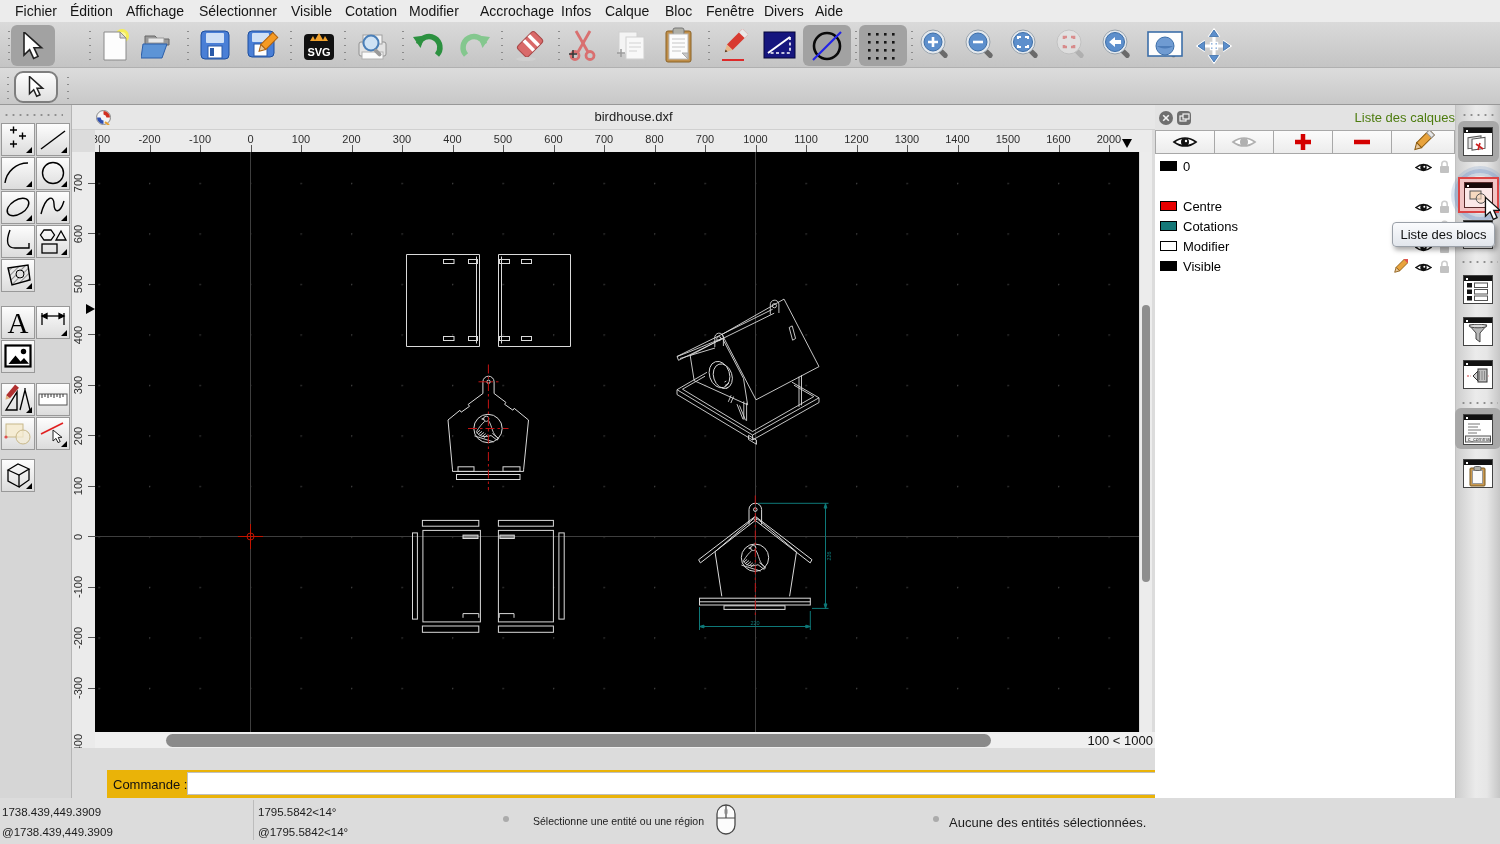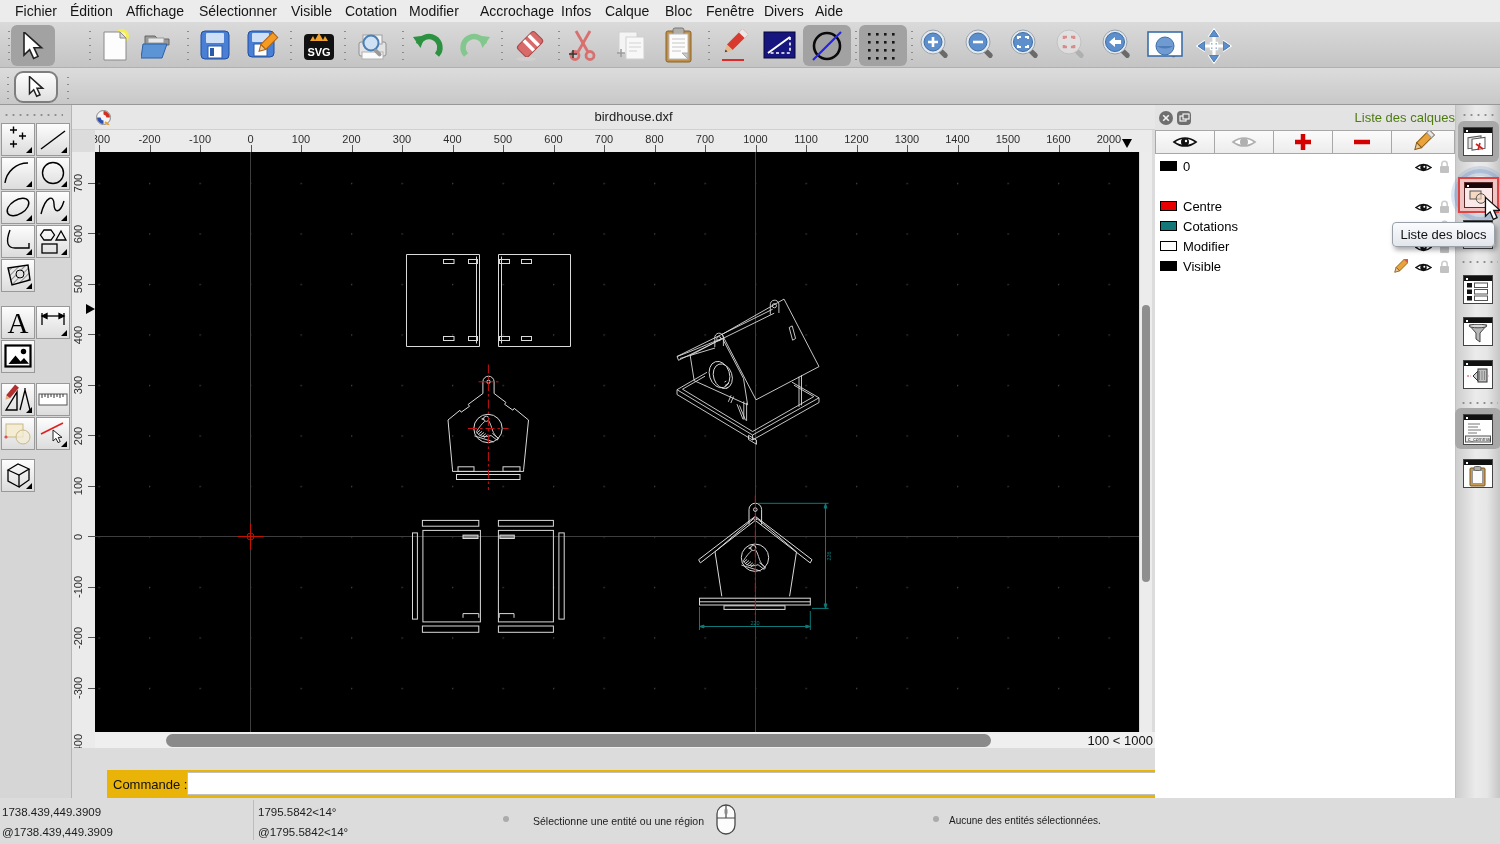--- a/index.html
+++ b/index.html
@@ -604,21 +604,21 @@
     <div style="left:258px;top:8px">1795.5842&lt;14°</div>
     <div style="left:258px;top:28px">@1795.5842&lt;14°</div>
     <div style="left:503px;top:18px;width:6px;height:6px;border-radius:3px;background:#ababab"></div>
     <div style="left:533px;top:17px;font-size:10.5px">Sélectionne une entité ou une région</div>
     <svg style="position:absolute;left:714px;top:5px" width="24" height="33">
         <rect x="3" y="2" width="18" height="29" rx="9" fill="#fcfcfc" stroke="#4a4a4a" stroke-width="1.3"></rect>
         <path d="M3 15 h18 M12 2 v13" stroke="#4a4a4a" stroke-width="1.2" fill="none"></path>
         <rect x="10.5" y="5.5" width="3" height="6" rx="1.5" fill="#8a8a8a"></rect>
       </svg>
     <div style="left:933px;top:18px;width:6px;height:6px;border-radius:3px;background:#ababab"></div>
-    <div style="left:949px;top:17px;font-size:10px">Aucune des entités sélectionnées.</div>
+    <div style="left:949px;top:17px;font-size:13px">Aucune des entités sélectionnées.</div>
   </div>
   <div id="panel" class="abs">
     <div id="panelhead"></div>
     <svg style="position:absolute;left:4px;top:6px" width="32" height="15">
         <circle cx="7" cy="7" r="7" fill="#6e6e6e"></circle>
         <path d="M4.2 4.2 L9.8 9.8 M9.8 4.2 L4.2 9.8" stroke="#f2f2f2" stroke-width="1.6"></path>
         <rect x="18" y="0" width="14" height="14" rx="4" fill="#6e6e6e"></rect>
         <rect x="21" y="5" width="6" height="5" fill="none" stroke="#f2f2f2" stroke-width="1.2"></rect>
         <rect x="24" y="3" width="6" height="5" fill="#6e6e6e" stroke="#f2f2f2" stroke-width="1.2"></rect>
       </svg>

